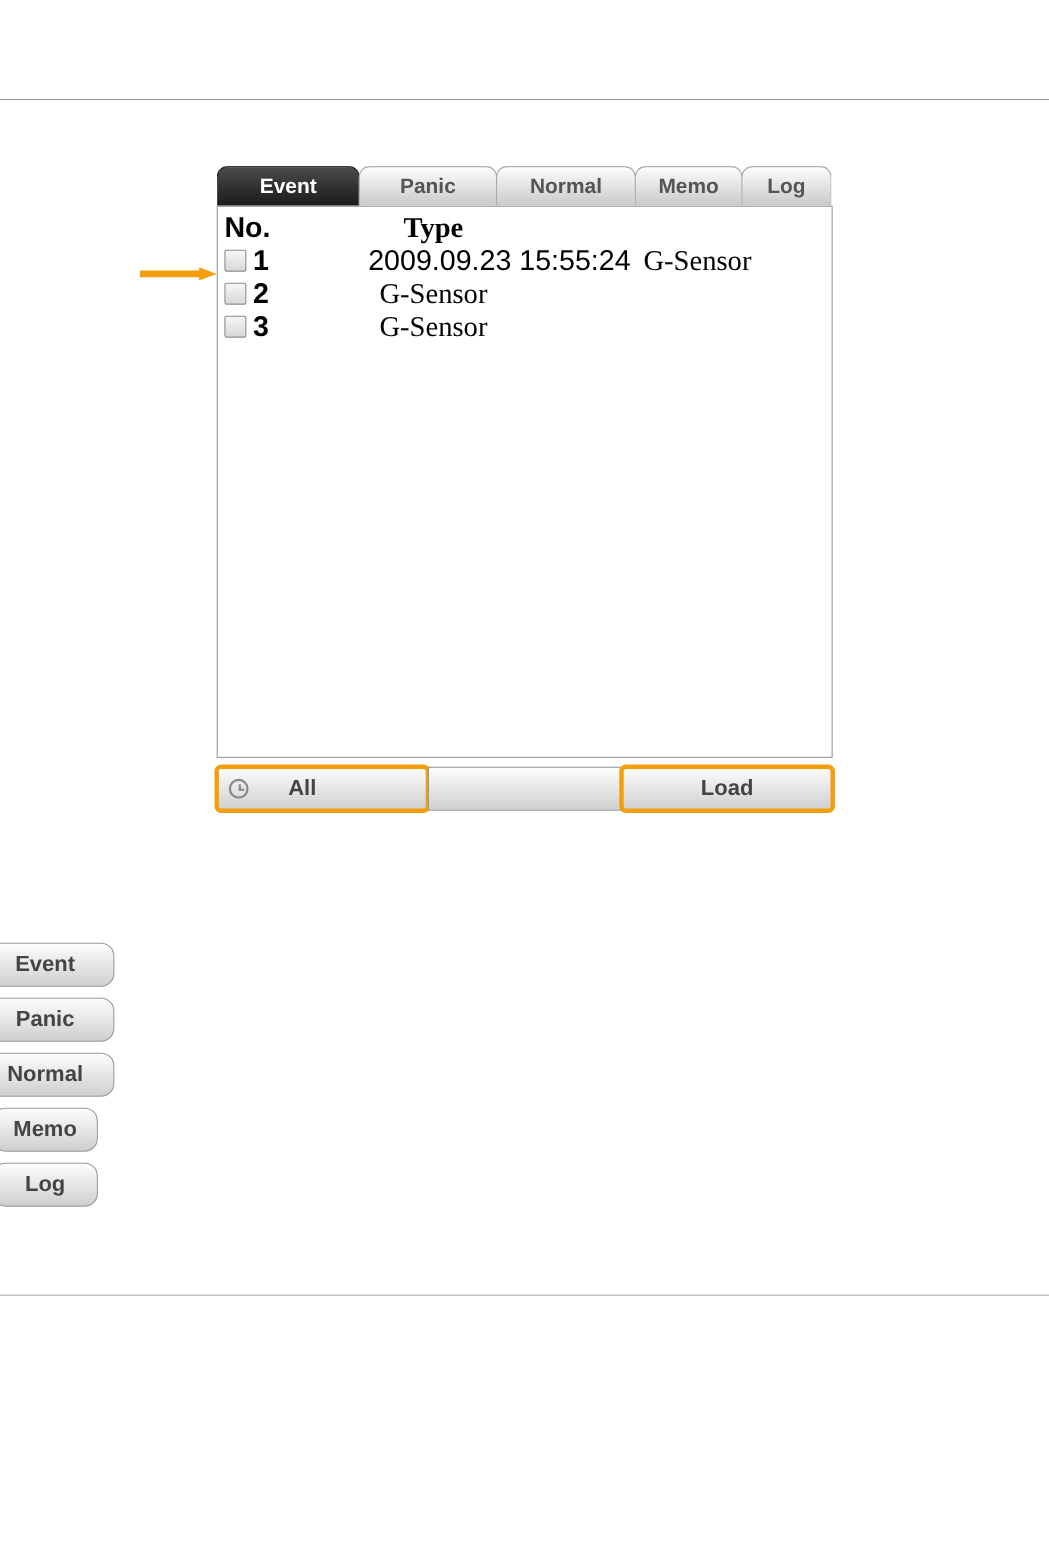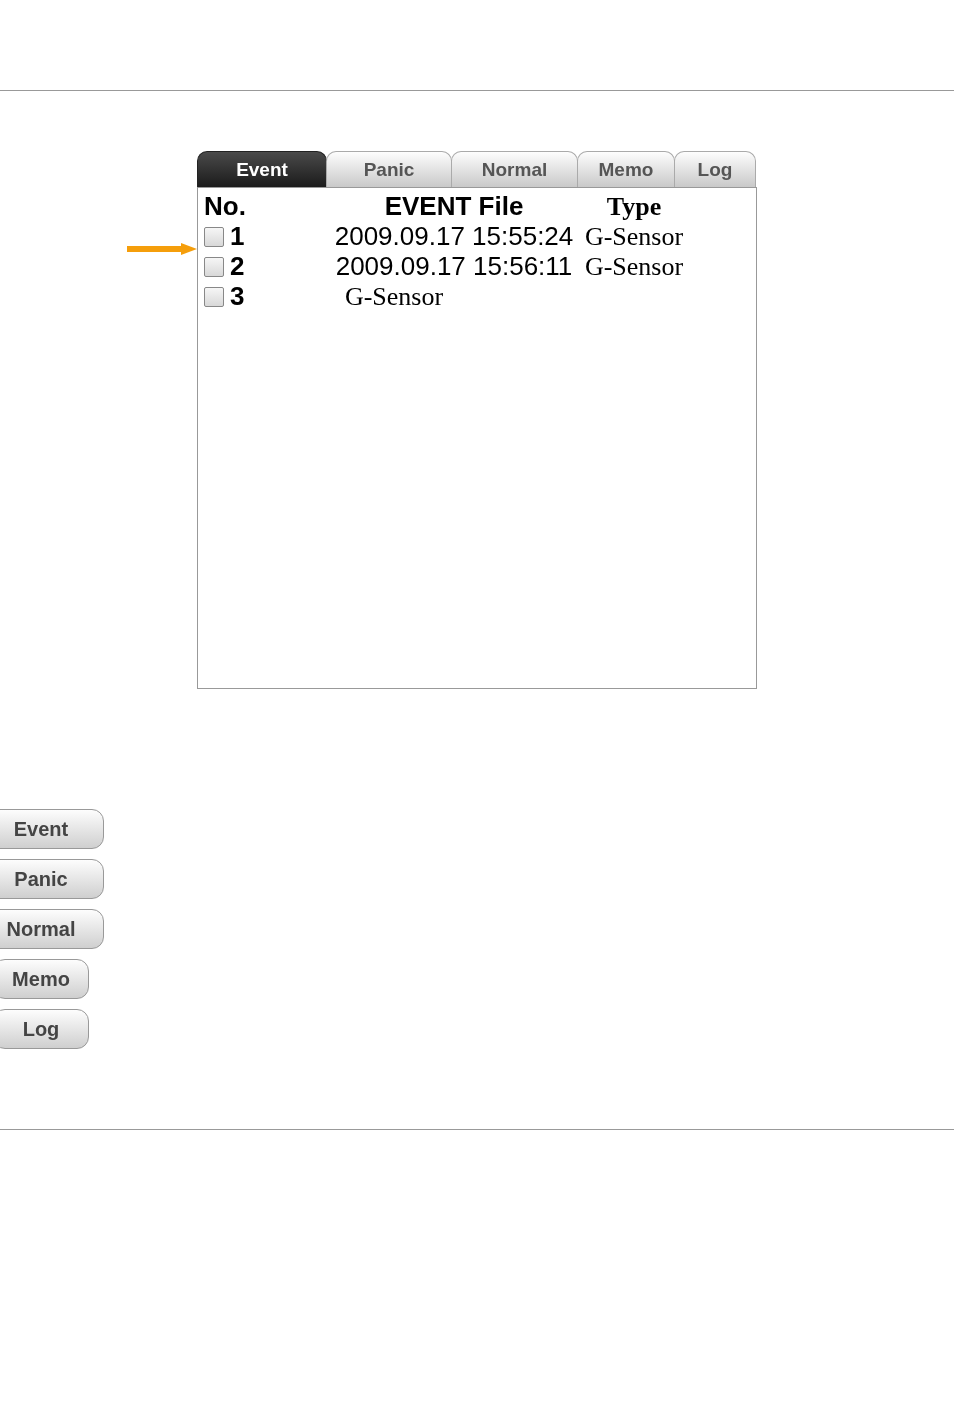--- a/index.html
+++ b/index.html
@@ -210,49 +210,57 @@
           <span>Memo</span>
         </div>
       <div class="tab tab-log">
           <span>Log</span>
         </div>
     </div>
 
     <div class="listbox">
       <div class="header-row">
         <div class="col-no">No.</div>
-        <div class="col-file">EVENT File</div>
         <div class="col-type">Type</div>
       </div>
 
       <div class="data-row">
         <div class="col-no">
           <span class="checkbox"></span>
           <span>1</span>
         </div>
-        <div class="col-file">2009.09.17 15:55:24</div>
+        <div class="col-file">2009.09.23 15:55:24</div>
         <div class="col-type">G-Sensor</div>
       </div>
       <div class="data-row">
         <div class="col-no">
           <span class="checkbox"></span>
           <span>2</span>
         </div>
-        <div class="col-file">2009.09.17 15:56:11</div>
         <div class="col-type">G-Sensor</div>
       </div>
       <div class="data-row">
         <div class="col-no">
           <span class="checkbox"></span>
           <span>3</span>
         </div>
         <div class="col-type">G-Sensor</div>
       </div>
     </div>
 
+    <div class="bottom-bar">
+      <div class="btn btn-all hl">
+        <span class="clock-icon"></span>
+        <span>All</span>
+      </div>
+      <div class="btn btn-mid"></div>
+      <div class="btn btn-load hl">
+        <span>Load</span>
+      </div>
+    </div>
   </div>
 
   <div class="stack">
     <div class="btn">
         <span>Event</span>
       </div>
     <div class="btn">
         <span>Panic</span>
       </div>
     <div class="btn">

